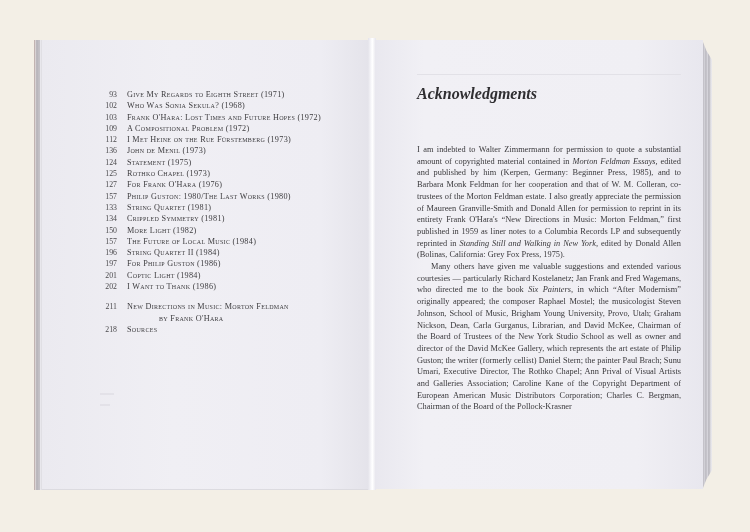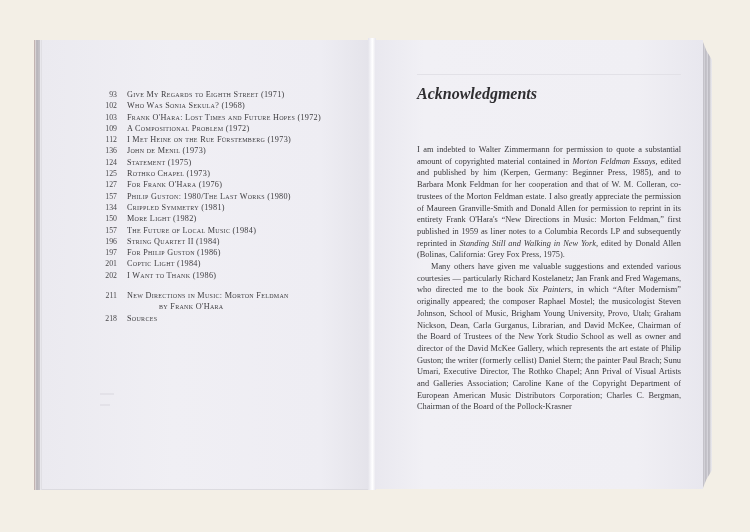--- a/index.html
+++ b/index.html
@@ -95,20 +95,24 @@
       </div>
     <div class="toc-row">
         <span class="toc-num">127</span>
         <span class="toc-title">For Frank O'Hara (1976)</span>
       </div>
     <div class="toc-row">
         <span class="toc-num">157</span>
         <span class="toc-title">Philip Guston: 1980/The Last Works (1980)</span>
       </div>
     <div class="toc-row">
+        <span class="toc-num">133</span>
+        <span class="toc-title">String Quartet (1981)</span>
+      </div>
+    <div class="toc-row">
         <span class="toc-num">134</span>
         <span class="toc-title">Crippled Symmetry (1981)</span>
       </div>
     <div class="toc-row">
         <span class="toc-num">150</span>
         <span class="toc-title">More Light (1982)</span>
       </div>
     <div class="toc-row">
         <span class="toc-num">157</span>
         <span class="toc-title">The Future of Local Music (1984)</span>

